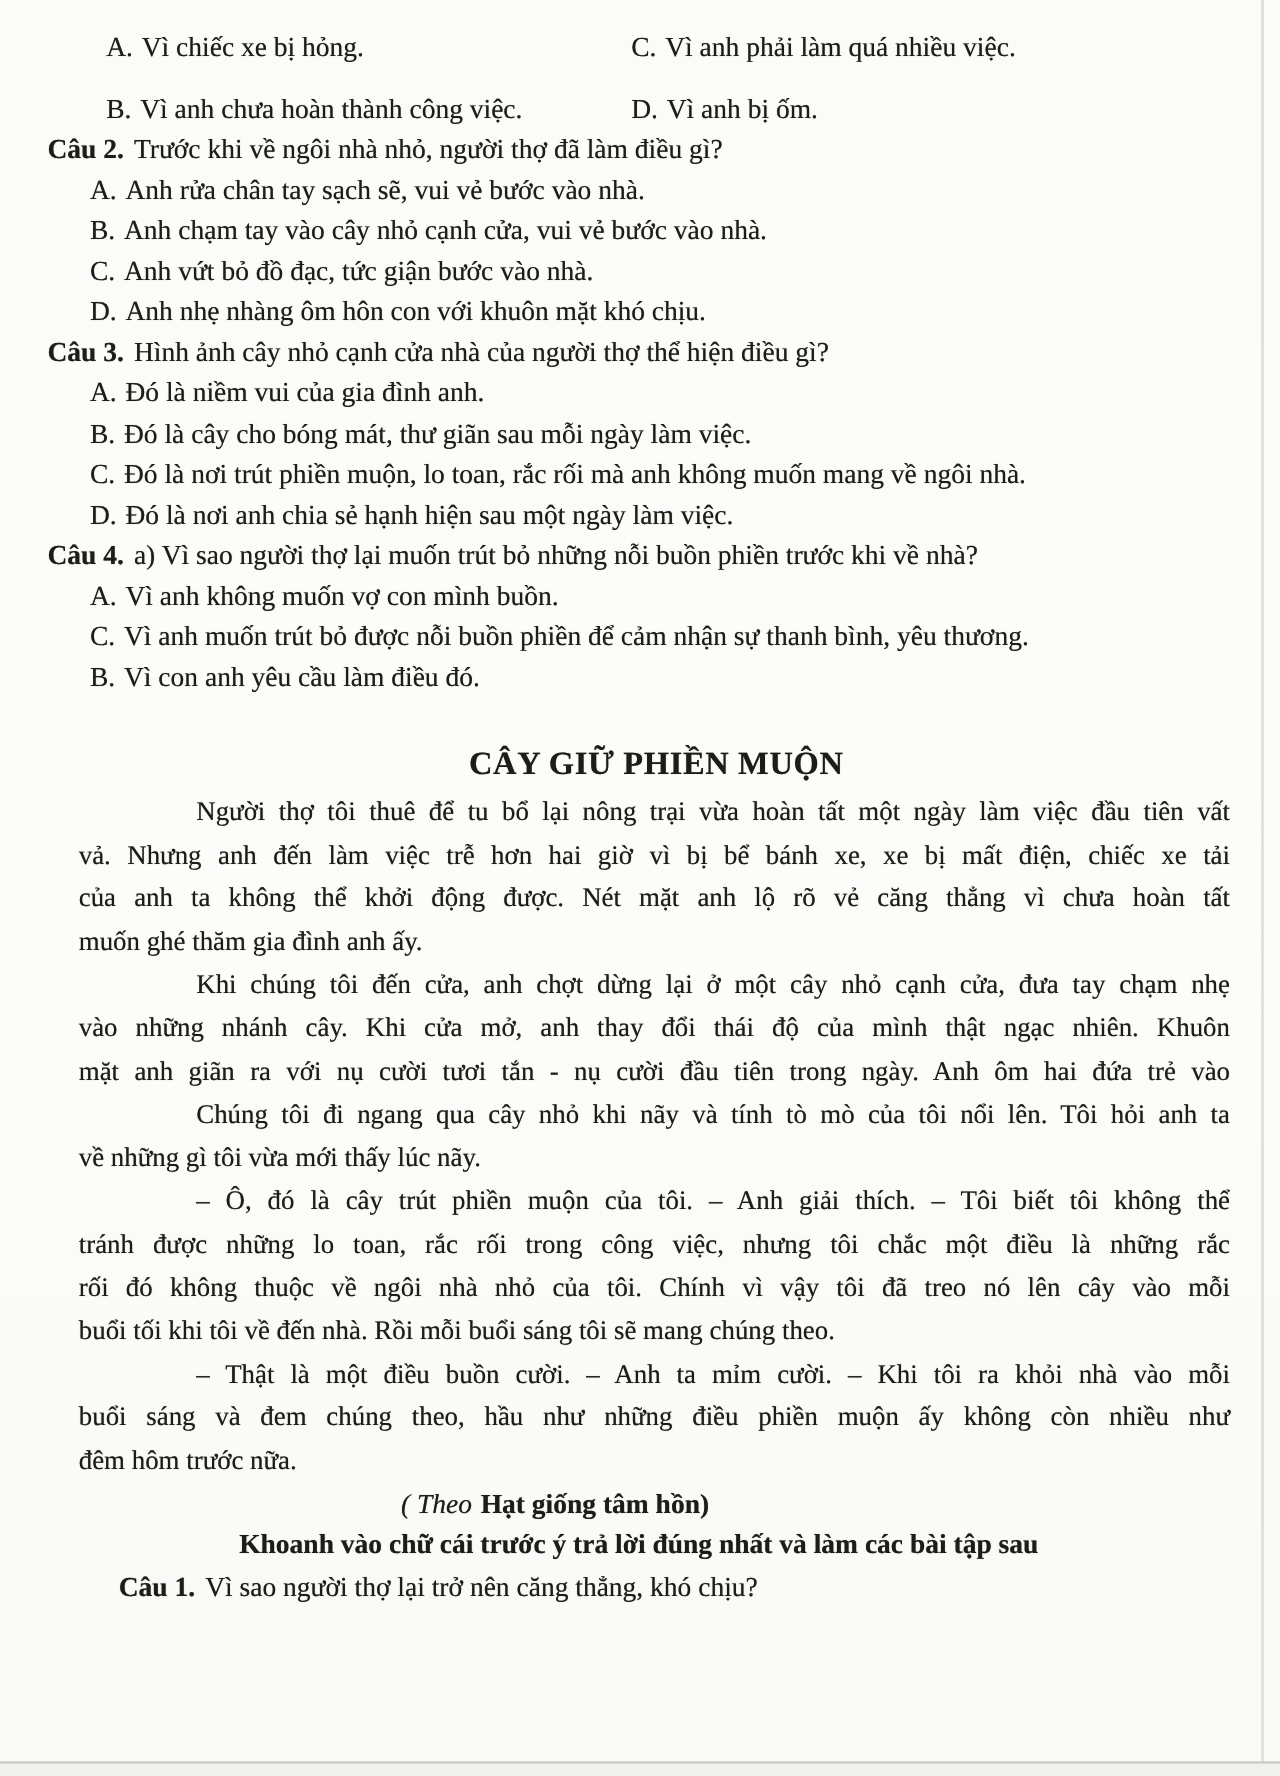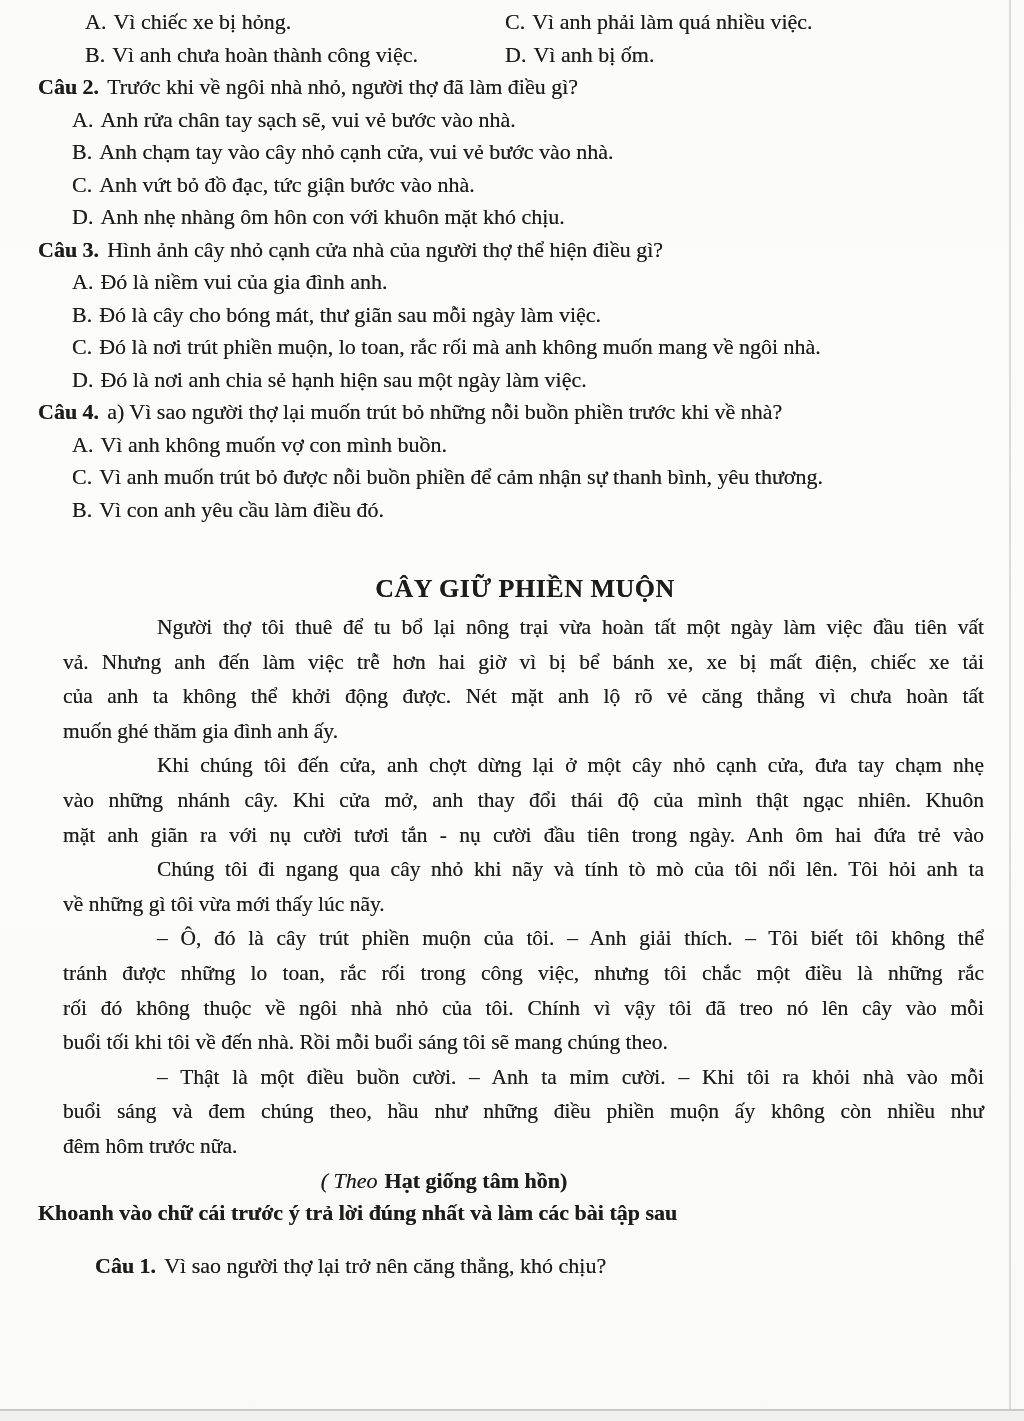--- a/index.html
+++ b/index.html
@@ -18,40 +18,40 @@
     box-sizing: border-box;
     padding: 6px 40px 0 38px;
   }
   
   .carry-grid {
     display: grid;
     grid-template-columns: 420px 1fr;
     padding-left: 47px;
     font-size: 22px;
   }
-  .carry-cell { height: 32.5px; line-height: 32.5px; white-space: nowrap; }
+  .carry-cell { height: 32.5px; line-height: 32.5px; white-space: nowrap; margin-top: 16px; }
   .opt-label { margin-right: 7px; }
 
   
   .q-line {
     font-size: 22px;
     height: 32.5px; line-height: 32.5px;
     white-space: nowrap;
   }
   .q-num { font-weight: bold; margin-right: 8px; }
   .opt-line {
     font-size: 22px;
     height: 32.5px; line-height: 32.5px;
     padding-left: 34px;
     white-space: nowrap;
   }
 
   
   .passage-title {
-    margin-top: 45px;
+    margin-top: 35px;
     height: 36px; line-height: 36px;
     text-align: center;
     font-weight: bold;
     font-size: 26px;
     letter-spacing: 0.5px;
     padding-left: 28px;
   }
   .passage {
     margin: 3px 0 0 25px;
     font-size: 21.5px;
@@ -70,25 +70,26 @@
     height: 31px; line-height: 31px;
     text-align: center;
     padding-right: 134px;
     font-size: 22px;
   }
   .attribution .theo { font-style: italic; margin-right: 7px; }
   .attribution .source { font-weight: bold; }
 
   .instruction {
     height: 33px; line-height: 33px;
+    text-align: center;
     font-weight: bold;
     font-size: 22px;
   }
   .final-question {
-    margin-top: 20px;
+    margin-top: 2px;
     height: 33px; line-height: 33px;
     font-size: 22px;
     padding-left: 57px;
     white-space: nowrap;
   }
 
   
   .page-edge-right {
     position: absolute;
     top: 0; left: 1009px;

